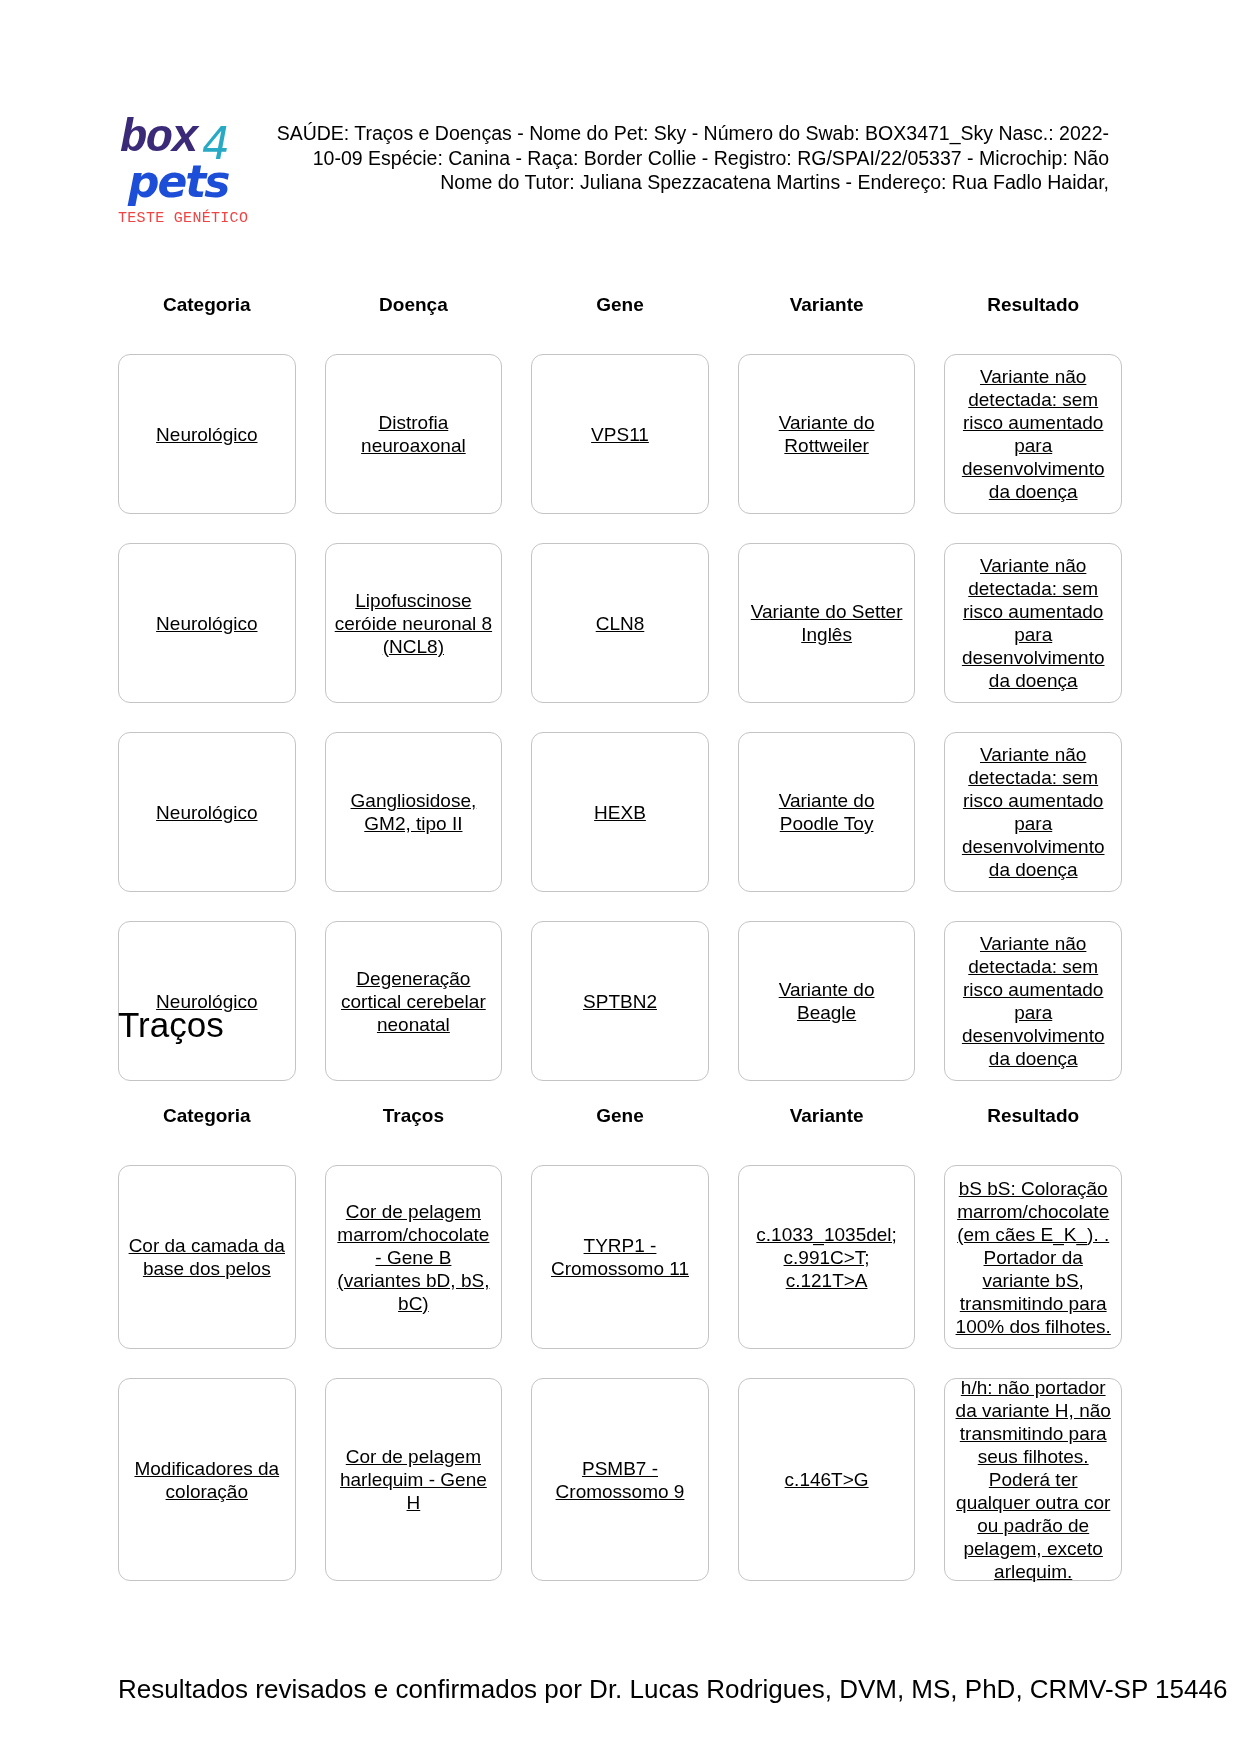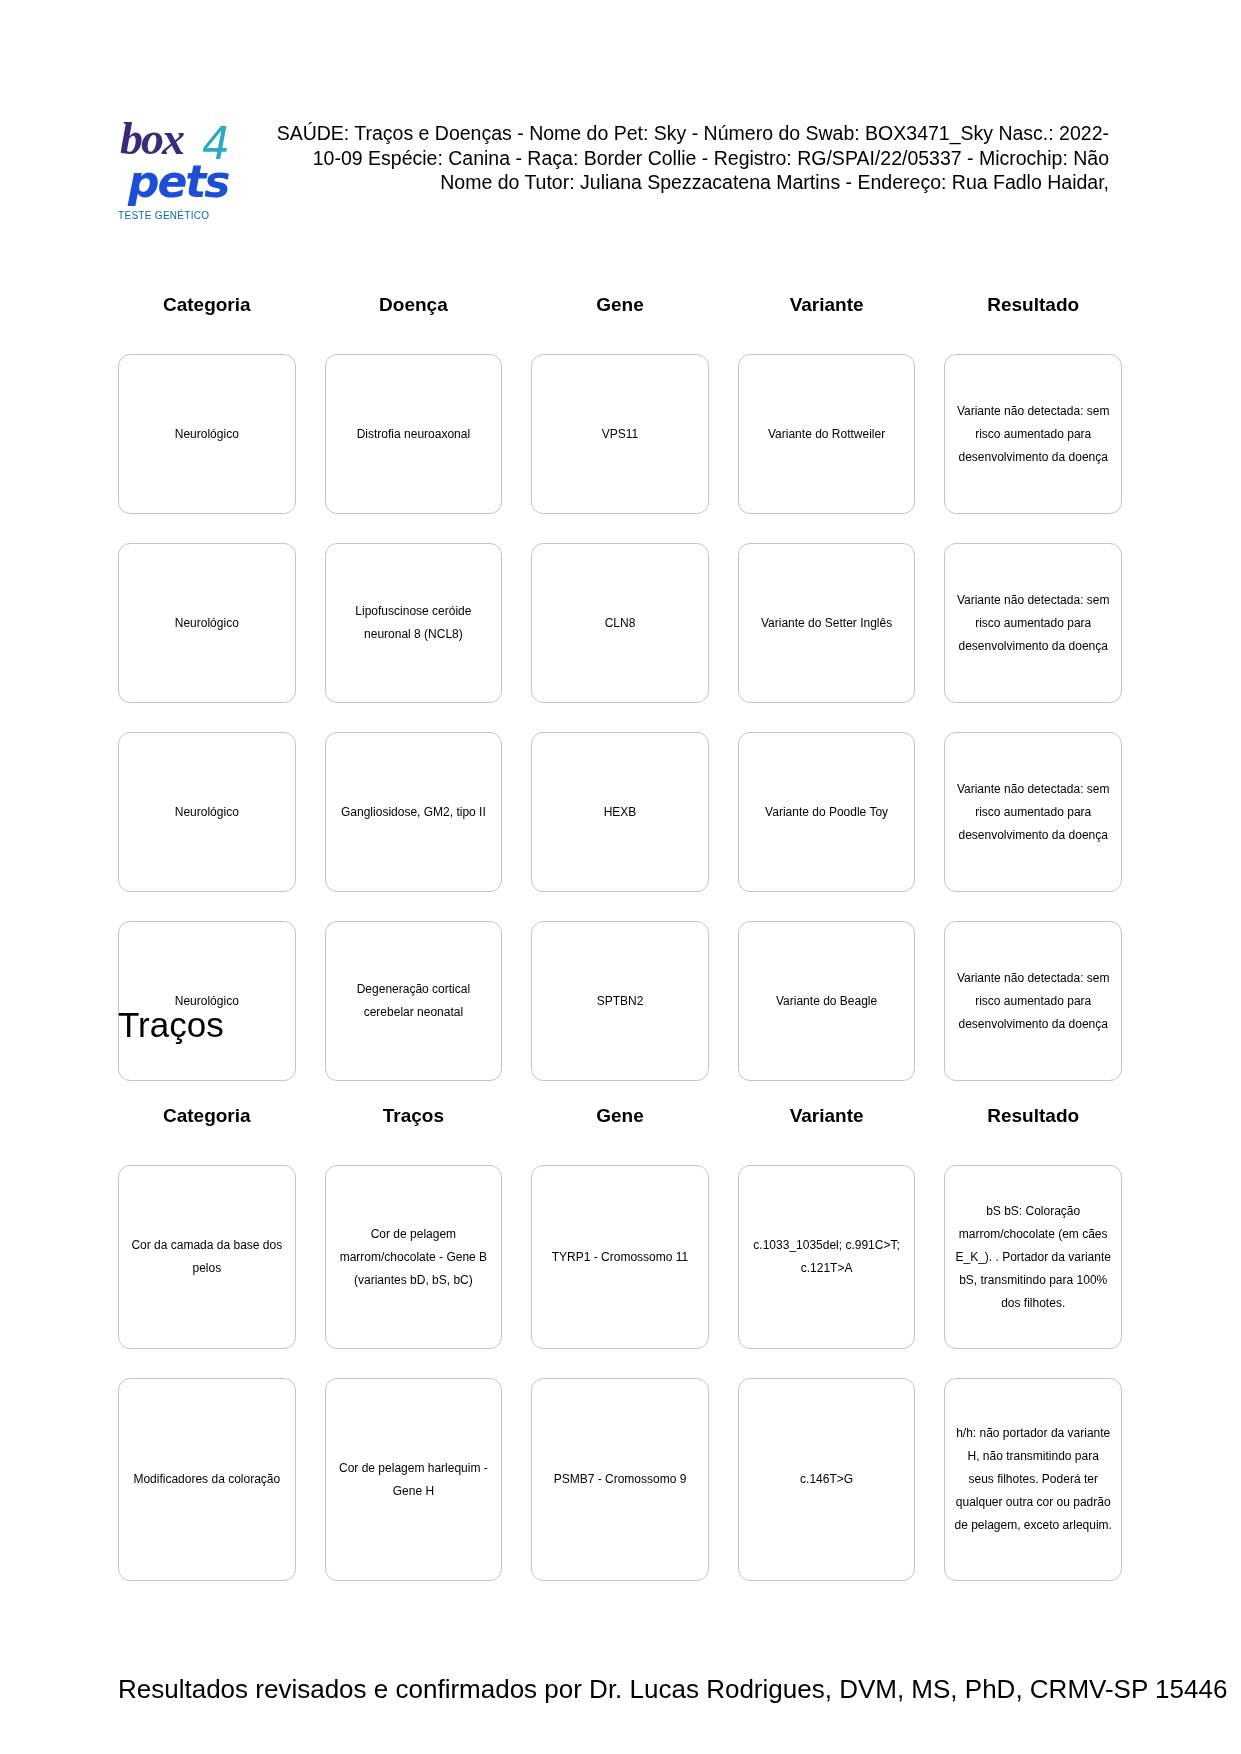--- a/index.html
+++ b/index.html
@@ -3,40 +3,40 @@
   <meta charset="utf-8">
   <style>
     html, body { margin: 0; padding: 0; background: #ffffff; }
     body {
       width: 1241px; height: 1754px; position: relative; overflow: hidden;
       font-family: "Liberation Sans", sans-serif; color: #000;
     }
     .logo {
       position: absolute; left: 118px; top: 116px; width: 112px; height: 112px;
     }
-    .logo .box4 { position: absolute; left: 2px; top: 0px; font-size: 46px; font-style: italic; font-weight: 700; color: #3b2a78; letter-spacing: -2px; line-height: 46px; font-family: Liberation Serif, serif; }
+    .logo .box4 { position: absolute; left: 2px; top: 0px; font-size: 46px; font-style: italic; font-weight: 700; color: #3b2a78; letter-spacing: -2px; line-height: 46px; font-family: Liberation Mono, monospace; }
     .logo .four { position: absolute; left: 84px; top: 6px; font-size: 44px; font-style: italic; color: #29aac4; line-height: 44px; font-family: "DejaVu Sans", sans-serif; }
     .logo .pets { position: absolute; left: 10px; top: 44px; font-size: 44px; font-style: italic; font-weight: 700; color: #1d4ed8; letter-spacing: -2px; line-height: 44px; font-family: "DejaVu Sans", sans-serif; }
-    .logo .tag { position: absolute; left: 0px; top: 94px; font-size: 10px; color: #0369a1; letter-spacing: 0.3px; white-space: nowrap; }
+    .logo .tag { position: absolute; left: 0px; top: 94px; font-size: 15px; color: #ef4444; letter-spacing: 0.3px; white-space: nowrap; font-family: Liberation Mono, monospace; }
     .header-text {
       position: absolute; left: 269px; top: 121px; width: 840px;
       font-size: 19.5px; line-height: 24.5px; text-align: right;
     }
     .grid {
       position: absolute; left: 118px; width: 1004px;
       display: grid; grid-template-columns: repeat(5, 1fr); gap: 29px;
     }
     .grid .th {
       font-weight: 700; font-size: 19px; text-align: center;
       height: 40px; display: flex; align-items: center; justify-content: center;
     }
     .grid .td {
       border: 1.5px solid #c4c4c4; border-radius: 12px; margin: 0 0px 0 0;
       box-sizing: border-box; display: flex; align-items: center; justify-content: center;
-      text-align: center; font-size: 12px; line-height: 23px; padding: 0 8px;
+      text-align: center; font-size: 19px; line-height: 23px; padding: 0 8px; text-decoration: underline;
     }
     #t1 { top: 285px; grid-template-rows: 40px repeat(4, 160px); }
     #t2 { top: 1096px; grid-template-rows: 40px 184px 203px; }
     .section-title {
       position: absolute; left: 118px; top: 1005px; font-size: 35px;
     }
     .footer {
       position: absolute; left: 118px; top: 1674px; font-size: 26px; white-space: nowrap; text-align: center;
     }
   </style>

